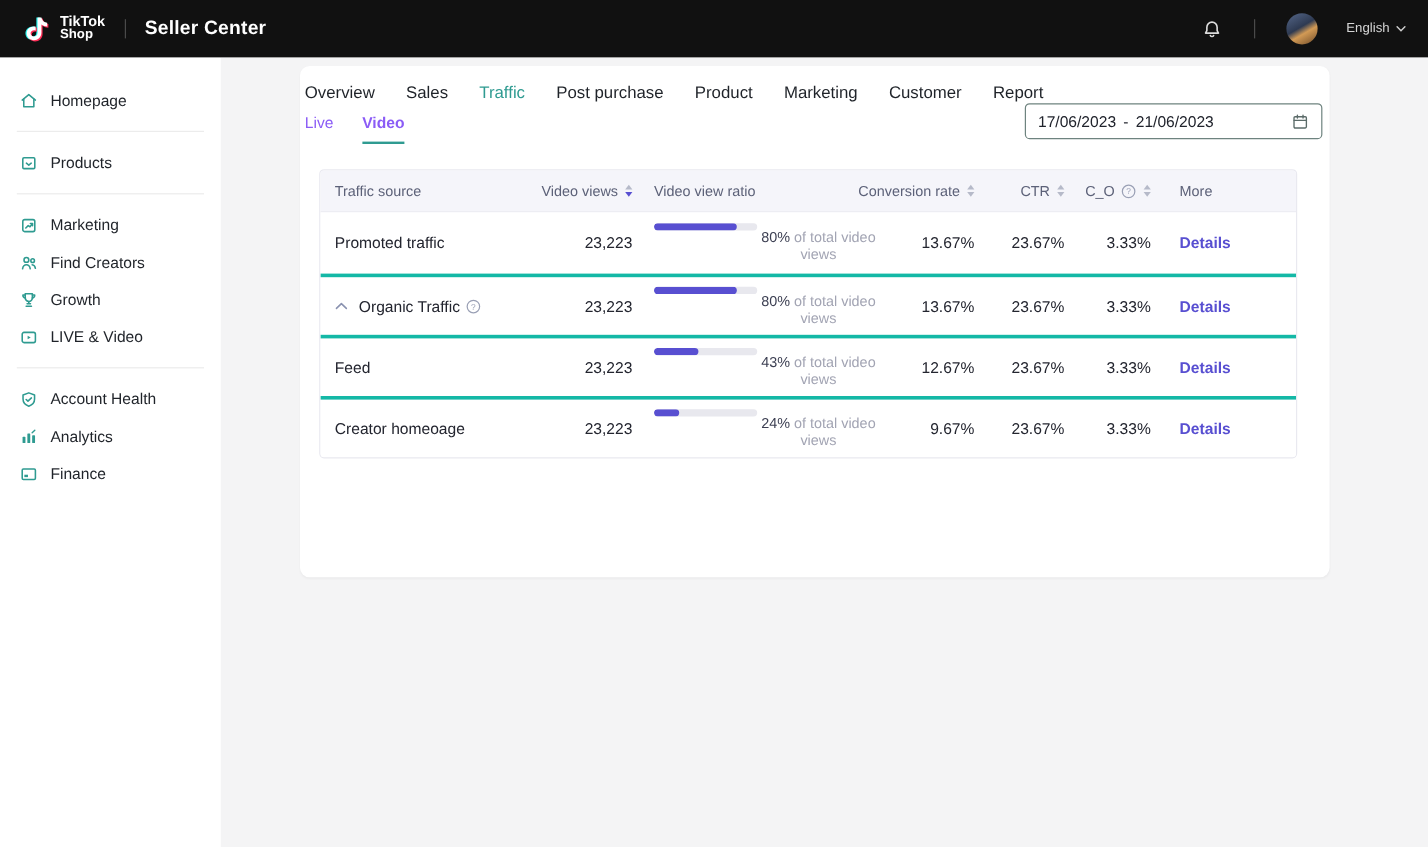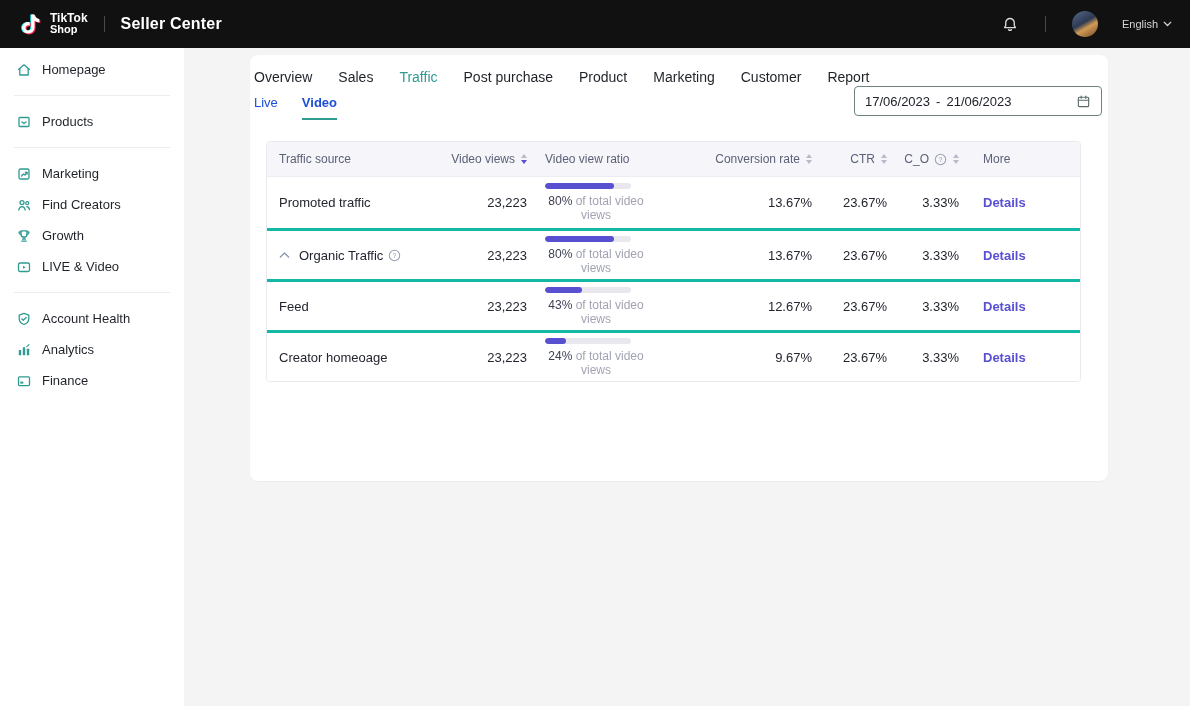--- a/index.html
+++ b/index.html
@@ -17,36 +17,36 @@
   .topbar-divider { width:1px; height:16px; background:#4a4a4a; margin:0 16px; }
   .app-title { font-size:16px; font-weight:bold; letter-spacing:.2px; }
   .topbar-right { margin-left:auto; display:flex; align-items:center; gap:24px; }
   .bell-btn { display:flex; cursor:pointer; }
   .avatar { width:26px; height:26px; border-radius:50%; cursor:pointer;
     background:linear-gradient(150deg,#56688a 0%,#2e3a52 45%,#d29a55 62%,#6e4a28 100%); }
   .lang { display:flex; align-items:center; gap:5px; cursor:pointer; }
   .lang-label { font-size:11px; color:#d6d6d6; }
 
   
-  .sidebar { position:absolute; top:48px; left:0; bottom:0; width:184px; background:#fff; padding-top:6px; }
+  .sidebar { position:absolute; top:48px; left:0; bottom:0; width:184px; background:#fff; padding-top:20px; }
   .nav-item { display:flex; align-items:center; height:31px; padding:0 16px; gap:10px;
     font-size:13px; color:#1f2329; cursor:pointer; }
   .nav-icon { display:flex; color:var(--accent-teal,#2a958b); }
   .side-divider { height:1px; background:#ececec; margin:10px 14px; }
 
   
   .content { position:absolute; top:48px; left:184px; right:0; bottom:0; background:var(--page-bg,#f4f4f5); }
   .card { position:absolute; left:66px; top:7px; width:858px; height:426px; background:#fff;
     border-radius:8px; box-shadow:0 1px 2px rgba(0,0,0,.04); }
 
   .tabs { position:absolute; top:14px; left:4px; display:flex; gap:26px; }
   .tab { font-size:14px; color:#1f2329; cursor:pointer; white-space:nowrap; }
   .tab.active { color:var(--accent-teal,#2a958b); }
   .subtabs { position:absolute; top:40px; left:4px; display:flex; gap:24px; }
-  .subtab { font-size:13px; color:#1d4ed8; cursor:pointer; padding-bottom:8px;text-align:center; }
+  .subtab { font-size:13px; color:#8b5cf6; cursor:pointer; padding-bottom:8px;text-align:center; }
   .subtab.active { font-weight:bold; border-bottom:2px solid var(--accent-teal,#2a958b); }
 
   .datepicker { position:absolute; top:31px; right:6px; width:248px; height:30px;
     border:1px solid #6e837f; border-radius:4px; background:#fff; display:flex; align-items:center;
     padding:0 10px; gap:6px; font-size:13px; color:#20232c; cursor:pointer; }
   .datepicker .cal { margin-left:auto; display:flex; color:#5b6b69; }
 
   
   .table { position:absolute; top:86px; left:16px; width:815px;
     border:1px solid #e9e9f0; border-radius:4px; overflow:hidden; }
@@ -65,21 +65,21 @@
 
   .sorter { display:inline-flex; flex-direction:column; gap:2px; margin-left:6px; cursor:pointer; }
   .car { width:0; height:0; border-left:3.5px solid transparent; border-right:3.5px solid transparent; }
   .car.up { border-bottom:4px solid #b6bac9; }
   .car.down { border-top:4px solid #b6bac9; }
   .car.down.active { border-top-color:var(--accent-indigo,#584fd1); }
 
   .help { display:flex; margin-left:5px; color:#9aa0b5; }
   .expand { display:flex; margin-right:9px; color:#8a92b0; cursor:pointer; }
 
-  .ratio-wrap { display:flex; flex-direction:column; }
+  .ratio-wrap { display:flex; flex-direction:row; }
   .bar-track { width:86px; height:6px; border-radius:3px; background:#e8e8ee; overflow:hidden; }
   .bar-fill { height:6px; border-radius:3px; background:var(--accent-indigo,#584fd1); }
   .ratio-text { width:102px; font-size:12px; line-height:14px; margin-top:5px; color:#3c3f52; }
   .ratio-suffix { color:#a2a4b3; }
 
   .details-link { color:var(--link-indigo,#584fd1); font-weight:bold; font-size:13px; cursor:pointer; }
 </style>
 </head>
 <body>
 

